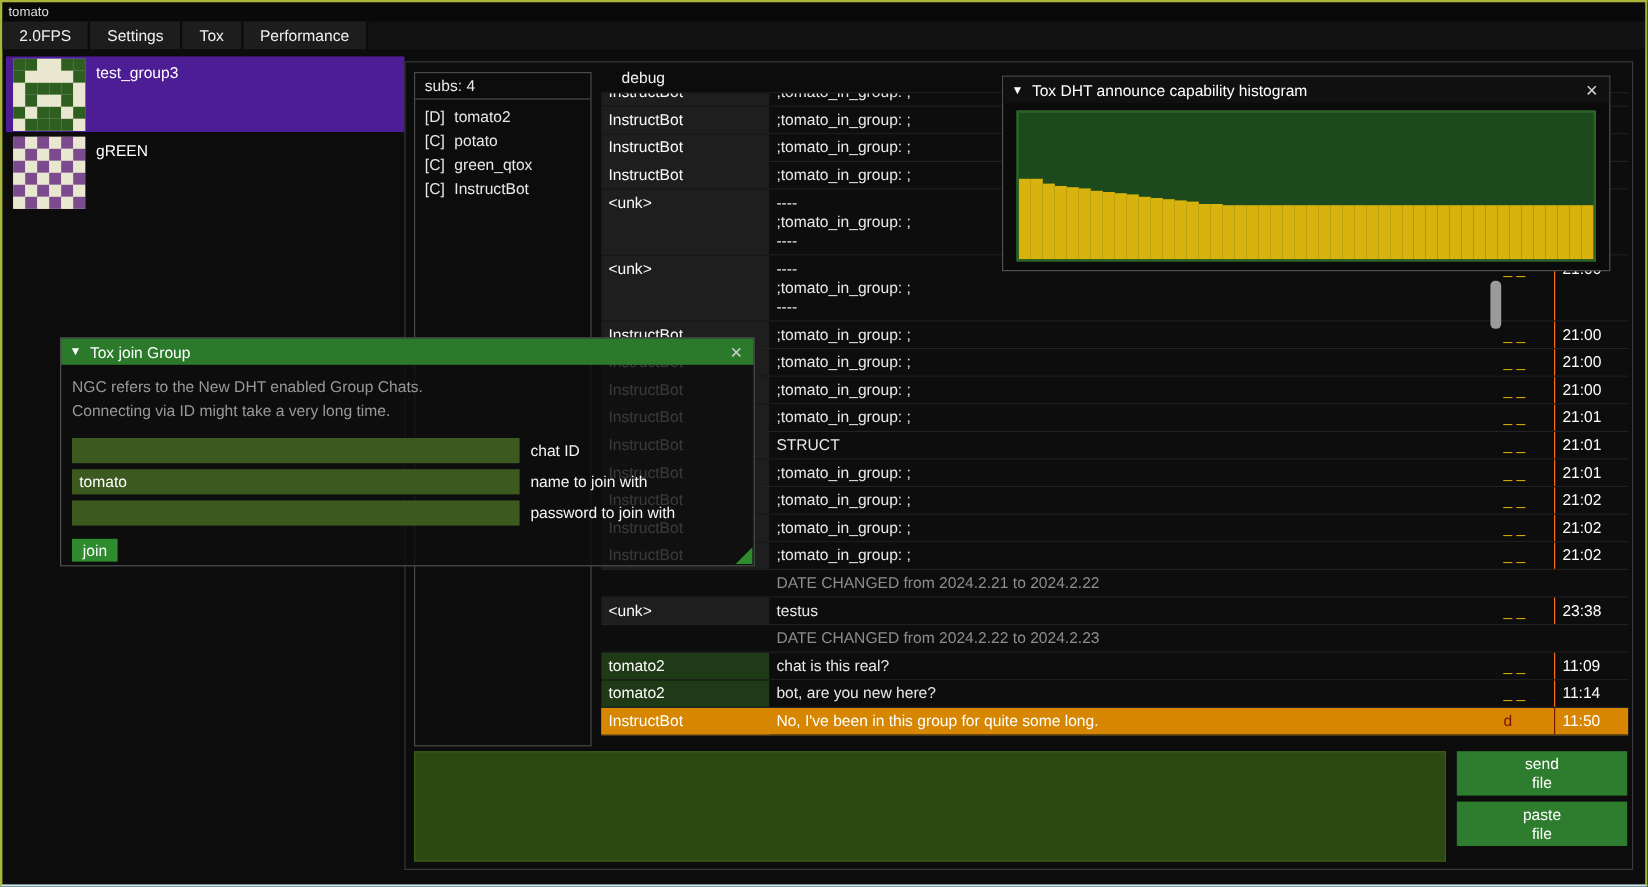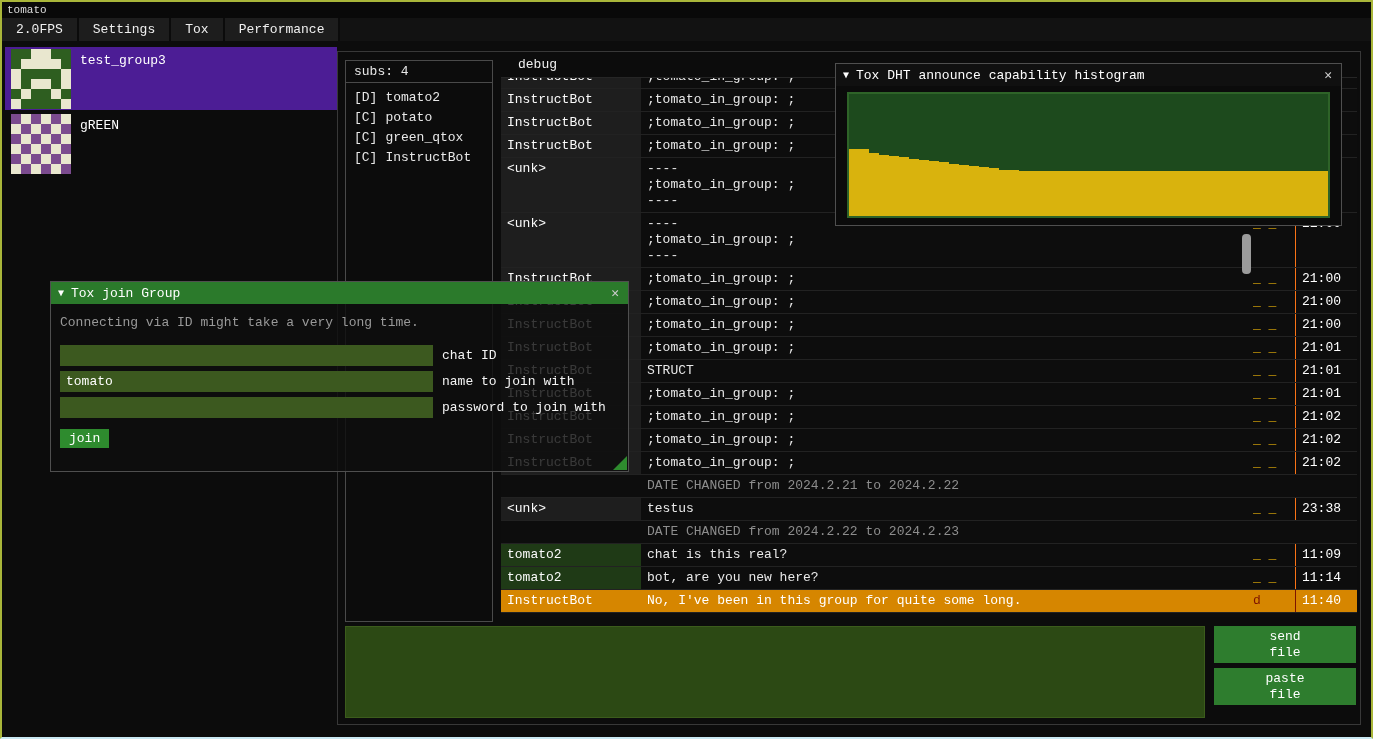--- a/index.html
+++ b/index.html
@@ -1,19 +1,19 @@
 <!DOCTYPE html>
 <html><head>
 <meta charset="utf-8">
 <style>
   html,body{margin:0;padding:0;background:#222;}
   *{box-sizing:border-box;}
   .app{position:relative;width:1373px;height:739px;background:#0c0c0c;
       border:2px solid #a9b63a;border-bottom-color:#c9e8f2;overflow:hidden;
-      font-family:Liberation Mono, monospace;font-size:13px;color:#e8e8e8;}
+      font-family:Liberation Sans, sans-serif;font-size:13px;color:#e8e8e8;}
   .titlebar{position:absolute;left:0;top:0;width:100%;height:16px;background:#090909;
       font-size:11px;padding:2px 5px;color:#dddddd;}
   .menubar{position:absolute;left:0;top:16px;width:100%;height:23px;background:#121212;display:flex;}
   .menu-item{padding:4px 14px;background:#1d1d1d;border-right:2px solid #0b0b0b;color:#f0f0f0;white-space:pre;}
 
   
   .group-item{position:absolute;left:3px;width:332px;height:63px;display:flex;gap:9px;padding:2px 0 0 6px;}
   .group-item.selected{background:#4c1d95;}
   .avatar{width:60px;height:60px;flex:none;display:grid;grid-template-columns:repeat(6,1fr);grid-auto-rows:1fr;}
   .group-label{padding-top:4px;color:#ffffff;}
@@ -305,21 +305,21 @@
           <div class="mrow">
             <div class="mname green">tomato2</div>
             <div class="mtext">bot, are you new here?</div>
             <div class="mflags">_ _</div>
             <div class="mtime">11:14</div>
           </div>
           <div class="mrow hl">
             <div class="mname">InstructBot</div>
             <div class="mtext">No, I've been in this group for quite some long.</div>
             <div class="mflags">d</div>
-            <div class="mtime">11:40</div>
+            <div class="mtime">11:50</div>
           </div>
         </div>
       <div class="sb-thumb"></div>
     </div>
 
     <textarea class="composer-input" style=""></textarea>
     <button class="filebtn send">send
 file</button>
     <button class="filebtn paste">paste
 file</button>
@@ -383,20 +383,21 @@
       </div>
   </div>
 
   <div class="float join">
     <div class="float-title">
       <span class="arrow">▼</span>
       <span class="ft-text">Tox join Group</span>
       <span class="close">✕</span>
     </div>
     <div class="join-body">
+      <div class="info">NGC refers to the New DHT enabled Group Chats.</div>
       <div class="info">Connecting via ID might take a very long time.</div>
       <div class="fields">
         <div class="field">
           <input value="" style="">
           <span class="flabel">chat ID</span>
         </div>
         <div class="field">
           <input value="tomato" style="">
           <span class="flabel">name to join with</span>
         </div>

